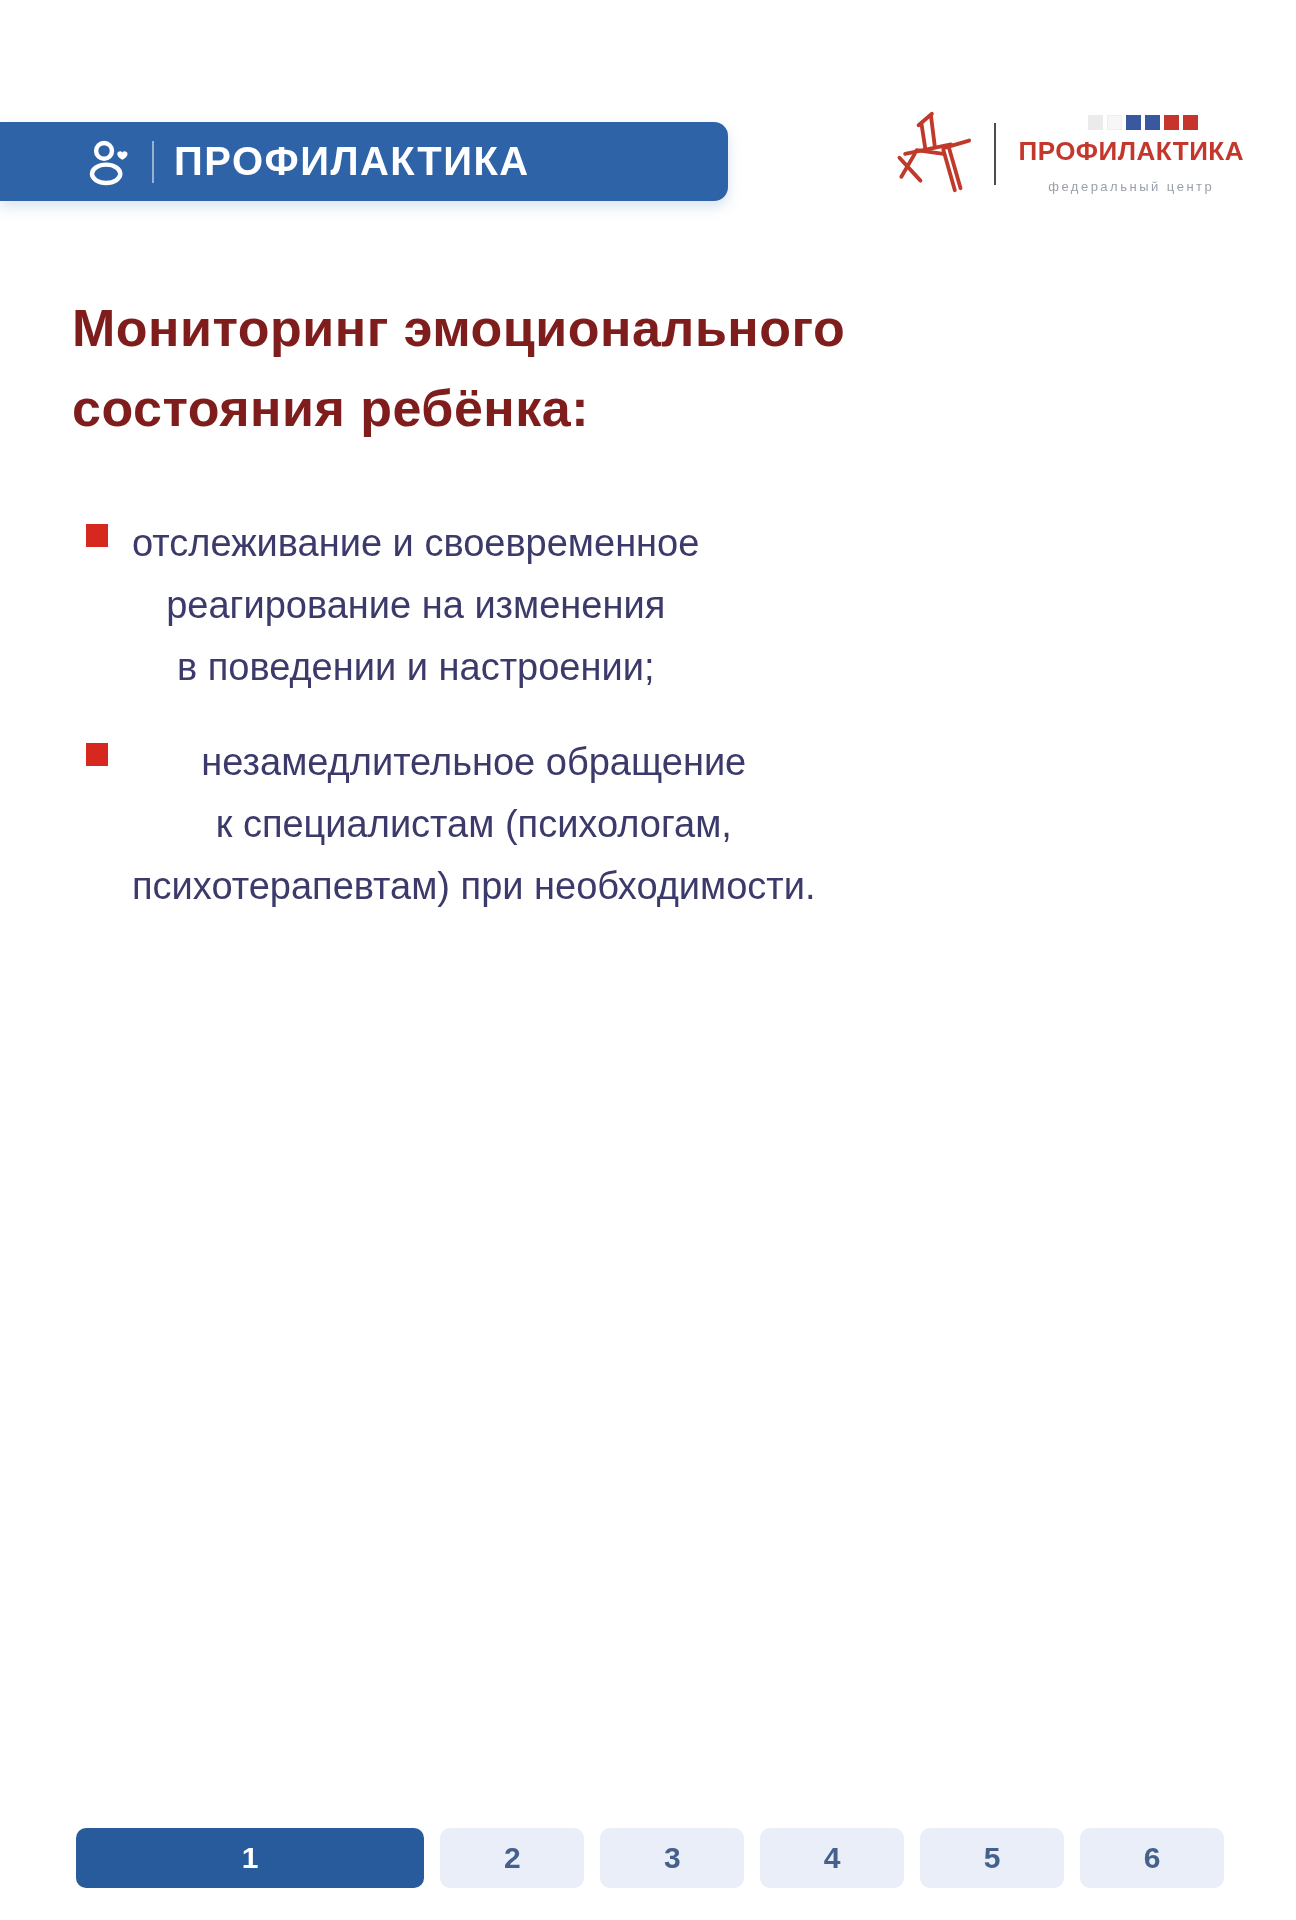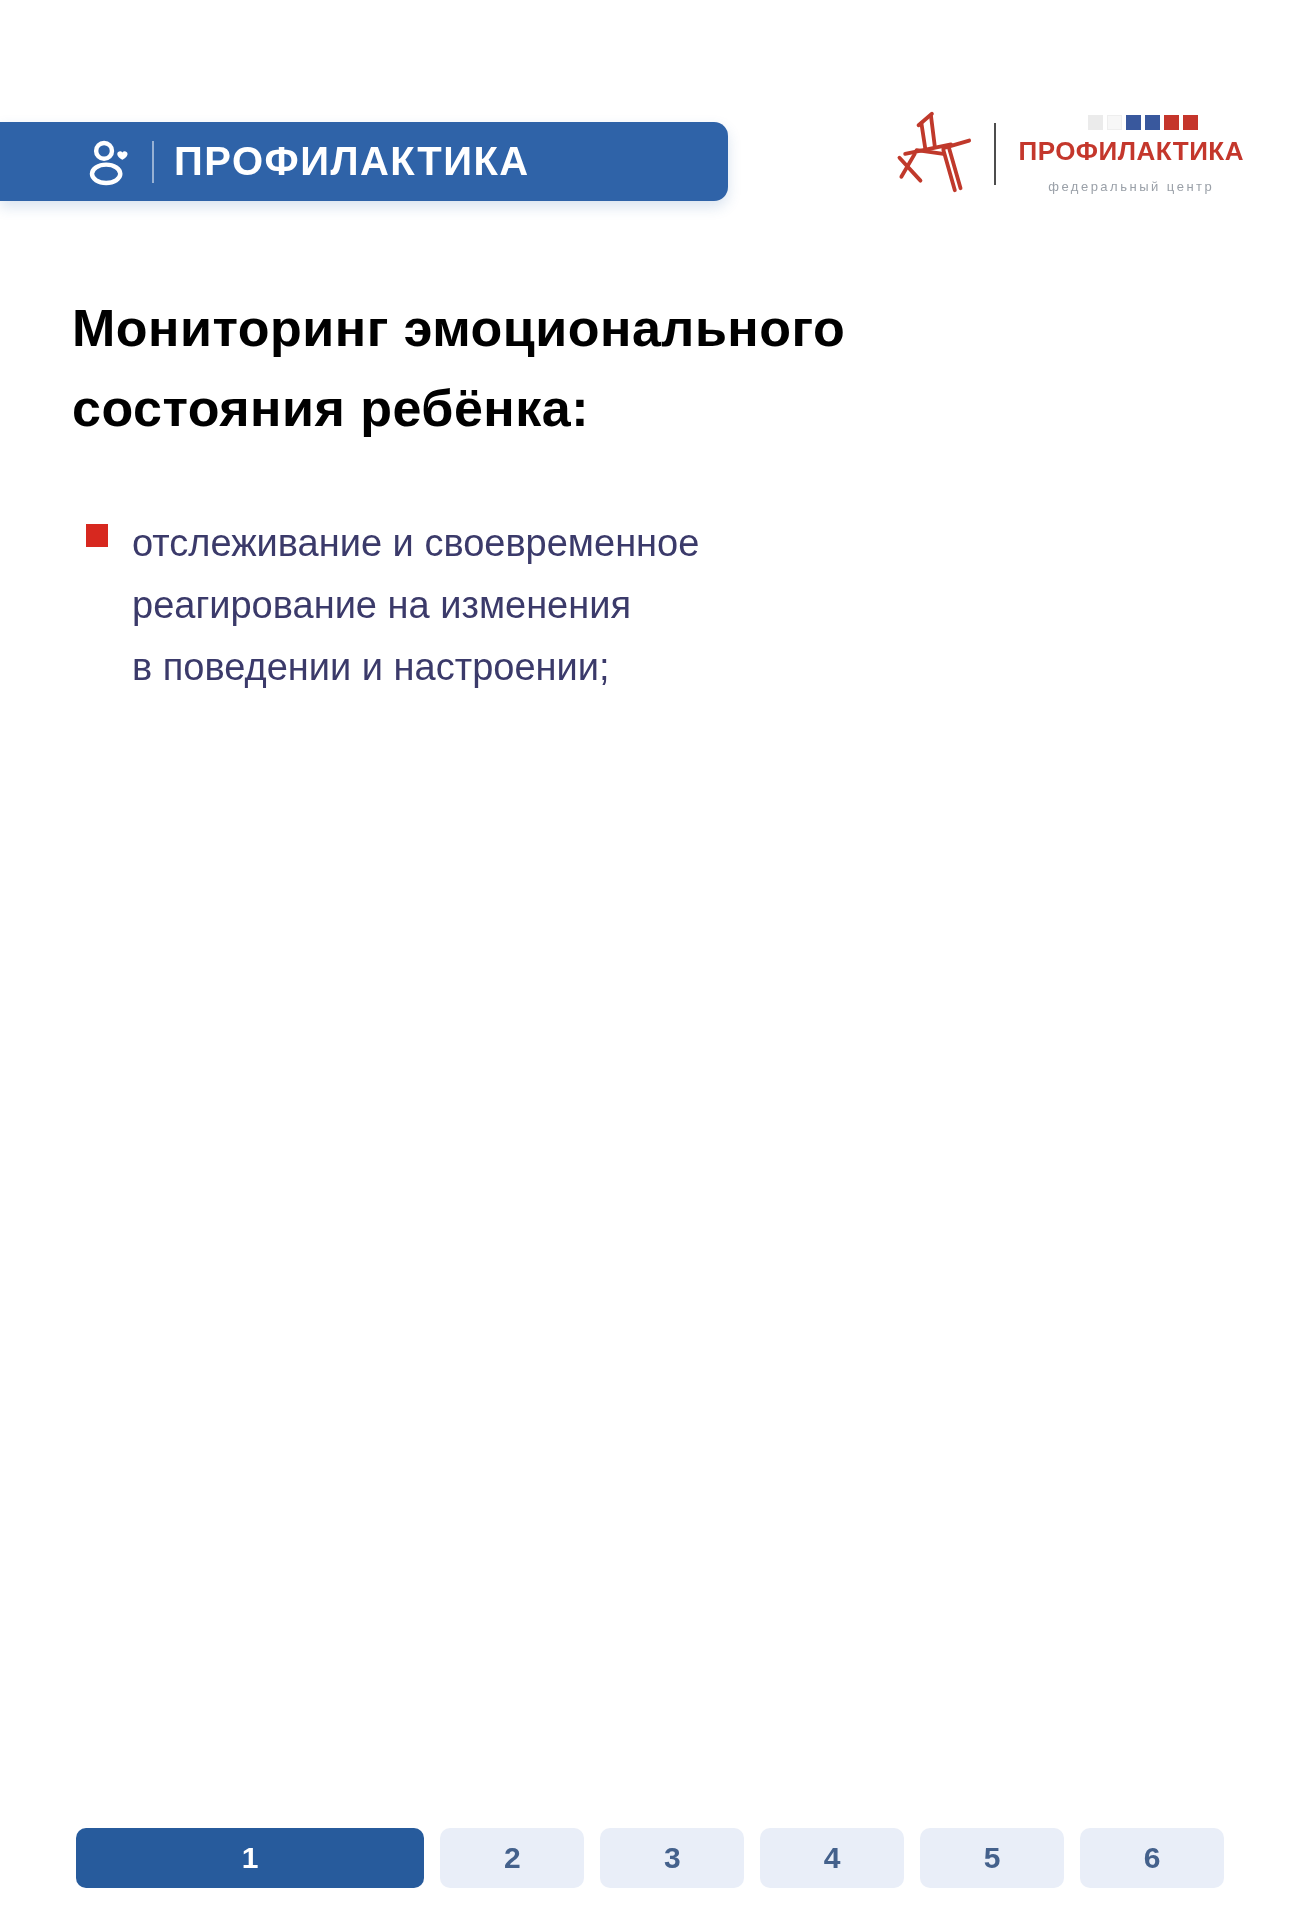--- a/index.html
+++ b/index.html
@@ -46,31 +46,31 @@
   .sq2 { background: #f7f7f7; border: 1px solid #eeeeee; }
   .sq3, .sq4 { background: #39589d; }
   .sq5, .sq6 { background: #c5352b; }
   .logo-title { color: #c4372c; font-size: 26px; font-weight: 700; letter-spacing: 0.5px; white-space: nowrap; }
   .logo-subtitle { color: #9aa0a8; font-size: 13px; letter-spacing: 2.5px; margin-top: 12px; white-space: nowrap; }
 
   
   .title {
     position: absolute; top: 288px; left: 72px;
     width: 1010px; margin: 0;
-    color: #000000;
+    color: #7f1d1d;
     font-size: 52px; font-weight: 700;
     line-height: 80px; letter-spacing: 0.5px;
     white-space: pre-line;
   }
 
   
   .bullets {
     position: absolute; top: 512px; left: 86px;
     width: 1150px;
-    list-style: none; margin: 0; padding: 0;
+    list-style: none; margin: 0; padding: 0; text-align: center;
   }
   .bullet { display: flex; gap: 24px; margin-bottom: 33px; }
   .marker {
     flex: 0 0 auto;
     width: 22px; height: 23px;
     background: #d7281f;
     margin-top: 12px;
   }
   .bullet-text {
     font-size: 38px; line-height: 62px;
@@ -142,20 +142,26 @@
   <h1 class="title">Мониторинг эмоционального
 состояния ребёнка:</h1>
 
   <ul class="bullets">
     <li class="bullet">
       <span class="marker"></span>
       <span class="bullet-text">отслеживание и своевременное
 реагирование на изменения
 в поведении и настроении;</span>
     </li>
+    <li class="bullet">
+      <span class="marker"></span>
+      <span class="bullet-text">незамедлительное обращение
+к специалистам (психологам,
+психотерапевтам) при необходимости.</span>
+    </li>
   </ul>
 
   <div class="pagination">
     <button class="page-btn active">1</button>
     <button class="page-btn">2</button>
     <button class="page-btn">3</button>
     <button class="page-btn">4</button>
     <button class="page-btn">5</button>
     <button class="page-btn">6</button>
   </div>

